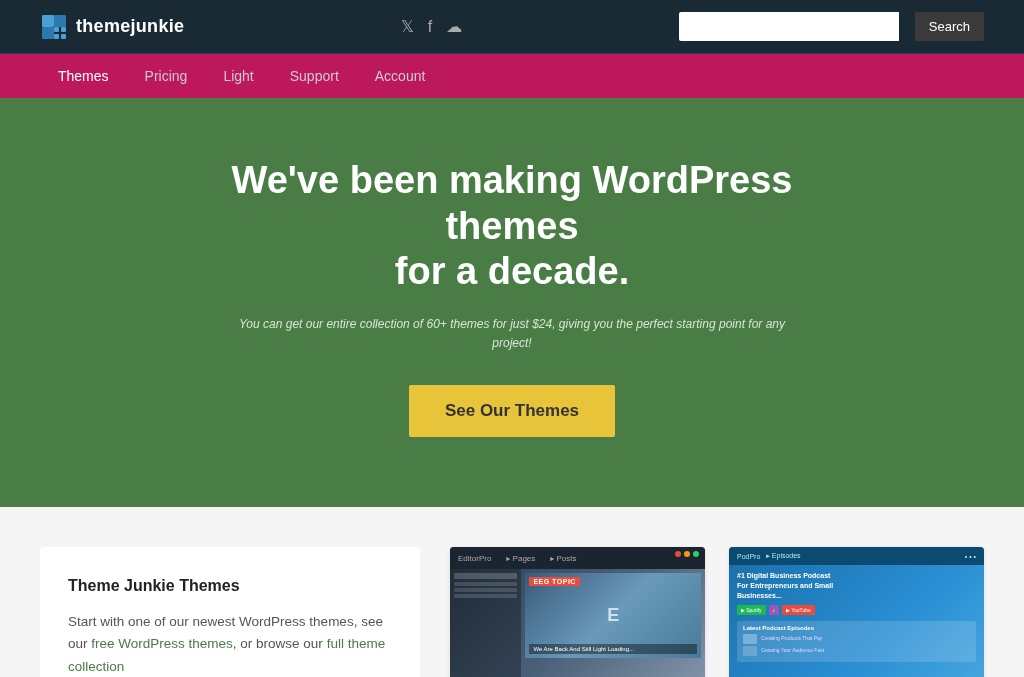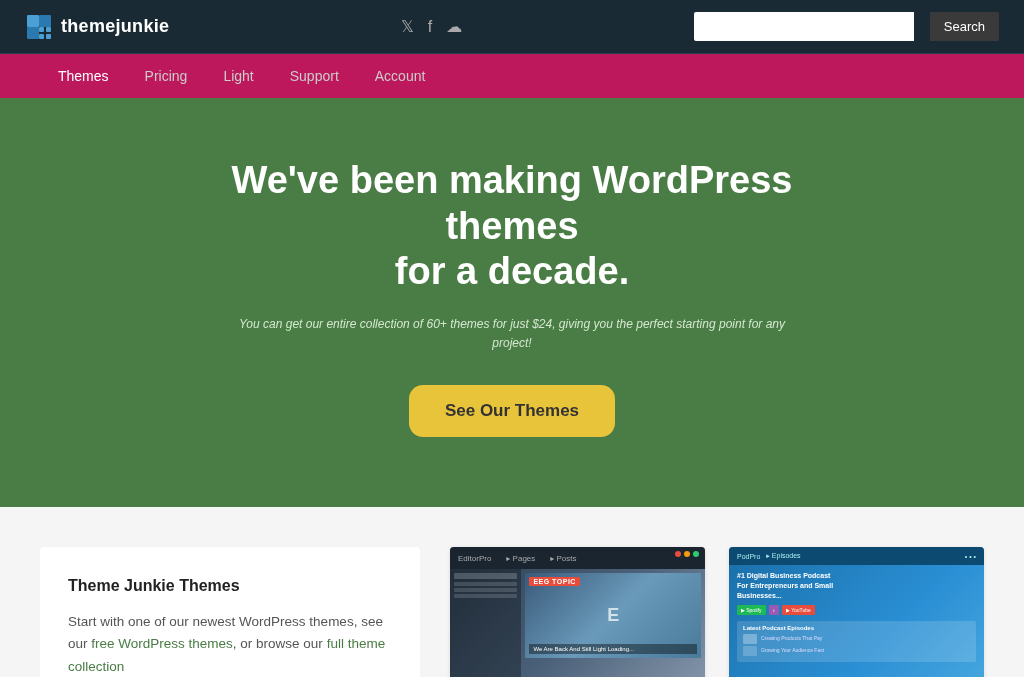--- a/index.html
+++ b/index.html
@@ -1,21 +1,21 @@
 <!DOCTYPE html>
 <html><head>
   <meta charset="utf-8">
   <style>
     * { margin: 0; padding: 0; box-sizing: border-box; }
     body { font-family: -apple-system, BlinkMacSystemFont, 'Segoe UI', Arial, sans-serif; background: #fff; color: #333; }
 
     
     .header-top {
       background: #1a2a35;
-      padding: 12px 25px;
+      padding: 12px 40px;
       display: flex;
       align-items: center;
       justify-content: space-between;
     }
     .logo-area {
       display: flex;
       align-items: center;
       gap: 8px;
     }
     .logo-icon {
@@ -108,21 +108,21 @@
       font-style: italic;
     }
     .hero-btn {
       background: #e8c43a;
       color: #333;
       border: none;
       padding: 16px 36px;
       font-size: 17px;
       font-weight: 700;
       cursor: pointer;
-      border-radius: 14px;
+      border-radius: 2px;
       display: inline-block;
       text-decoration: none;
     }
 
     
     .content-section {
       background: #f5f5f5;
       padding: 40px 40px 50px;
       display: flex;
       gap: 30px;

